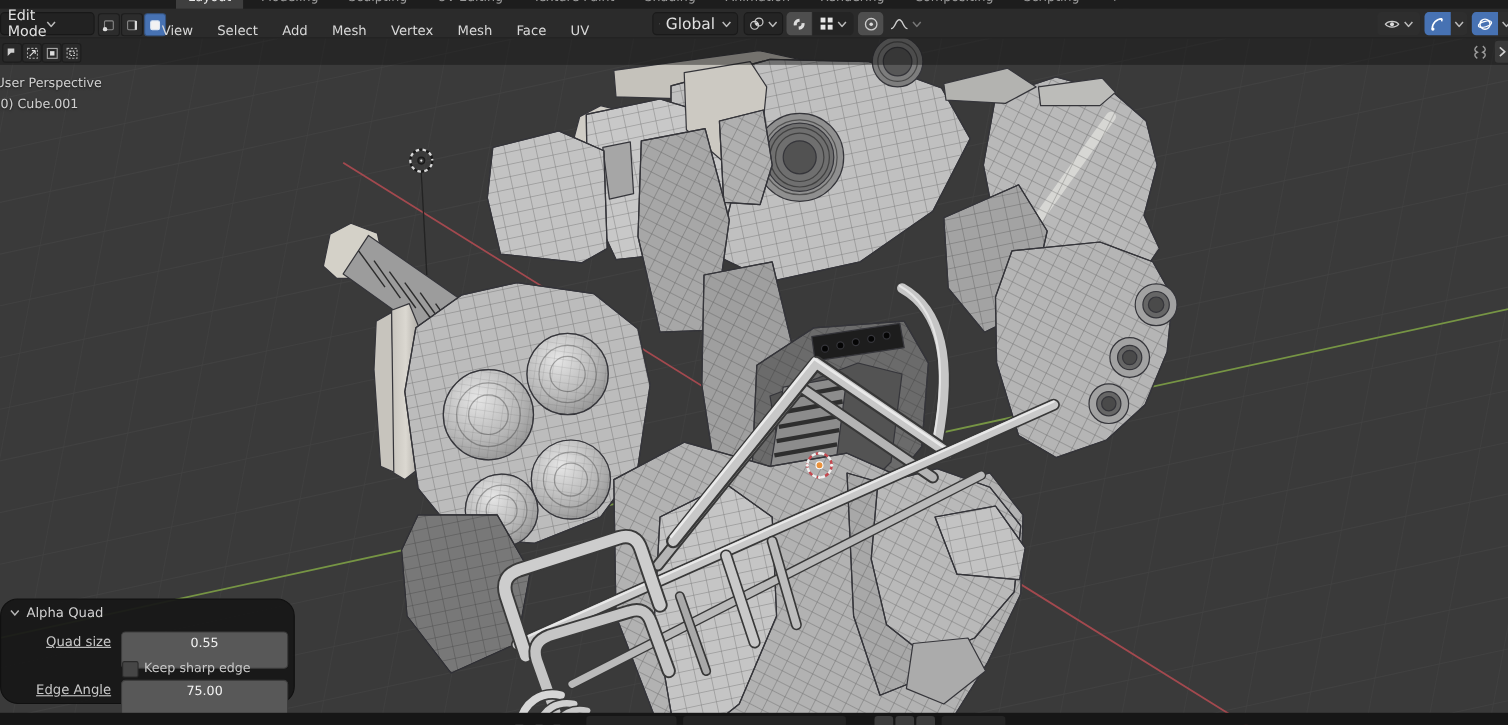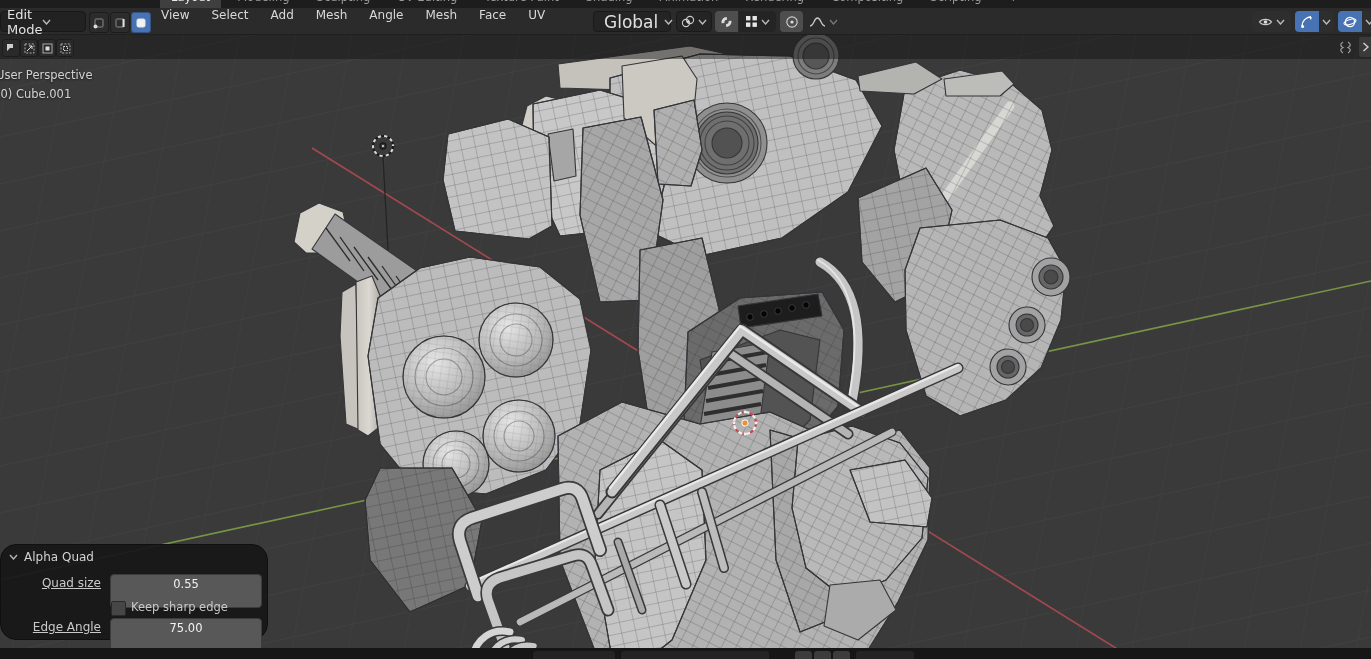--- a/index.html
+++ b/index.html
@@ -11,27 +11,27 @@
   #topbar{left:0;top:0;width:1371px;height:8px;background:#1d1d1d;overflow:hidden;z-index:40;}
   #tabs{position:absolute;left:160px;top:-14px;height:22px;white-space:nowrap;}
   .tab{display:inline-block;padding:4px 11px 5px;font-size:11.5px;color:#9b9b9b;border-radius:5px 5px 0 0;}
   .tab.active{background:#3f3f3f;color:#e8e8e8;}
   
   #vpheader{left:0;top:8px;width:1371px;height:27px;background:#2b2b2b;z-index:39;border-bottom:1px solid #1f1f1f;box-sizing:border-box;}
   .hbtn{position:absolute;top:3px;height:21px;display:flex;align-items:center;border-radius:4px;box-sizing:border-box;}
   #mode-dd{left:0;width:86px;background:#222;border:1px solid #181818;}
   #mode-dd span{font-size:13px;color:#e2e2e2;margin-left:6px;flex:1;}
   .chev{width:9px;height:6px;flex:none;}
-  .menu-row{position:absolute;left:150px;top:0;height:27px;display:flex;align-items:flex-start;}
+  .menu-row{position:absolute;left:136px;top:0;height:27px;display:flex;align-items:flex-end;}
   .menu-item{font-size:12px;color:#d8d8d8;padding:0 11px;}
   .selmode{position:absolute;left:89px;top:4px;display:flex;gap:1px;}
   .selmode .mbtn{width:18px;height:19px;background:#2c2c2c;border:1px solid #1c1c1c;display:flex;align-items:center;justify-content:center;border-radius:3px;}
   .selmode .mbtn.active{background:#4772b3;border-color:#35537f;}
   #orient{left:593px;width:78px;background:#242424;border:1px solid #1a1a1a;padding:0 5px;}
-  #orient span{font-size:17px;color:#e0e0e0;margin:0 6px 0 5px;}
+  #orient span{font-size:14px;color:#e0e0e0;margin:0 6px 0 5px;}
   #pivot{left:676px;width:36px;background:#242424;border:1px solid #1a1a1a;justify-content:center;gap:3px;}
   #snapmag{left:715px;width:23px;background:#4e4e4e;border-radius:4px 0 0 4px;justify-content:center;}
   #snaptgt{left:739px;width:37px;background:#242424;border-radius:0 4px 4px 0;justify-content:center;gap:3px;}
   #propbtn{left:780px;width:23px;background:#4e4e4e;justify-content:center;}
   #falloff{left:805px;width:36px;justify-content:center;gap:3px;}
   #visbtn{left:1252px;width:39px;background:#2e2e2e;justify-content:center;gap:3px;}
   .split-blue{display:flex;}
   .split-blue .ic{width:24px;height:21px;background:#4772b3;border-radius:4px 0 0 4px;display:flex;align-items:center;justify-content:center;}
   .split-blue .cv{width:15px;height:21px;background:#2e2e2e;border-radius:0 4px 4px 0;display:flex;align-items:center;justify-content:center;}
   #gizmobtn{left:1295px;}
@@ -399,21 +399,21 @@
       <svg width="12" height="12" viewBox="0 0 12 12">
             <rect x="2" y="2" width="8" height="8" fill="#f2f2f2" stroke="#dfe9f5" rx="1.5"></rect>
           </svg>
     </div>
   </div>
   <div class="menu-row">
     <span class="menu-item">View</span>
     <span class="menu-item">Select</span>
     <span class="menu-item">Add</span>
     <span class="menu-item">Mesh</span>
-    <span class="menu-item">Angle</span>
+    <span class="menu-item">Vertex</span>
     <span class="menu-item">Mesh</span>
     <span class="menu-item">Face</span>
     <span class="menu-item">UV</span>
   </div>
 
   <div id="orient" class="hbtn">
     <svg width="13" height="13" viewBox="0 0 13 13">
       <path d="M2 11 L2 3 M2 11 L10 11 M2 3 L0.8 4.8 M2 3 L3.2 4.8 M10 11 L8.4 9.9 M10 11 L8.4 12.1 M2 11 L8 5 M8 5 L6.4 5.3 M8 5 L7.7 6.6" stroke="#ccc" stroke-width="1.1" fill="none"></path>
     </svg>
     <span>Global</span>

